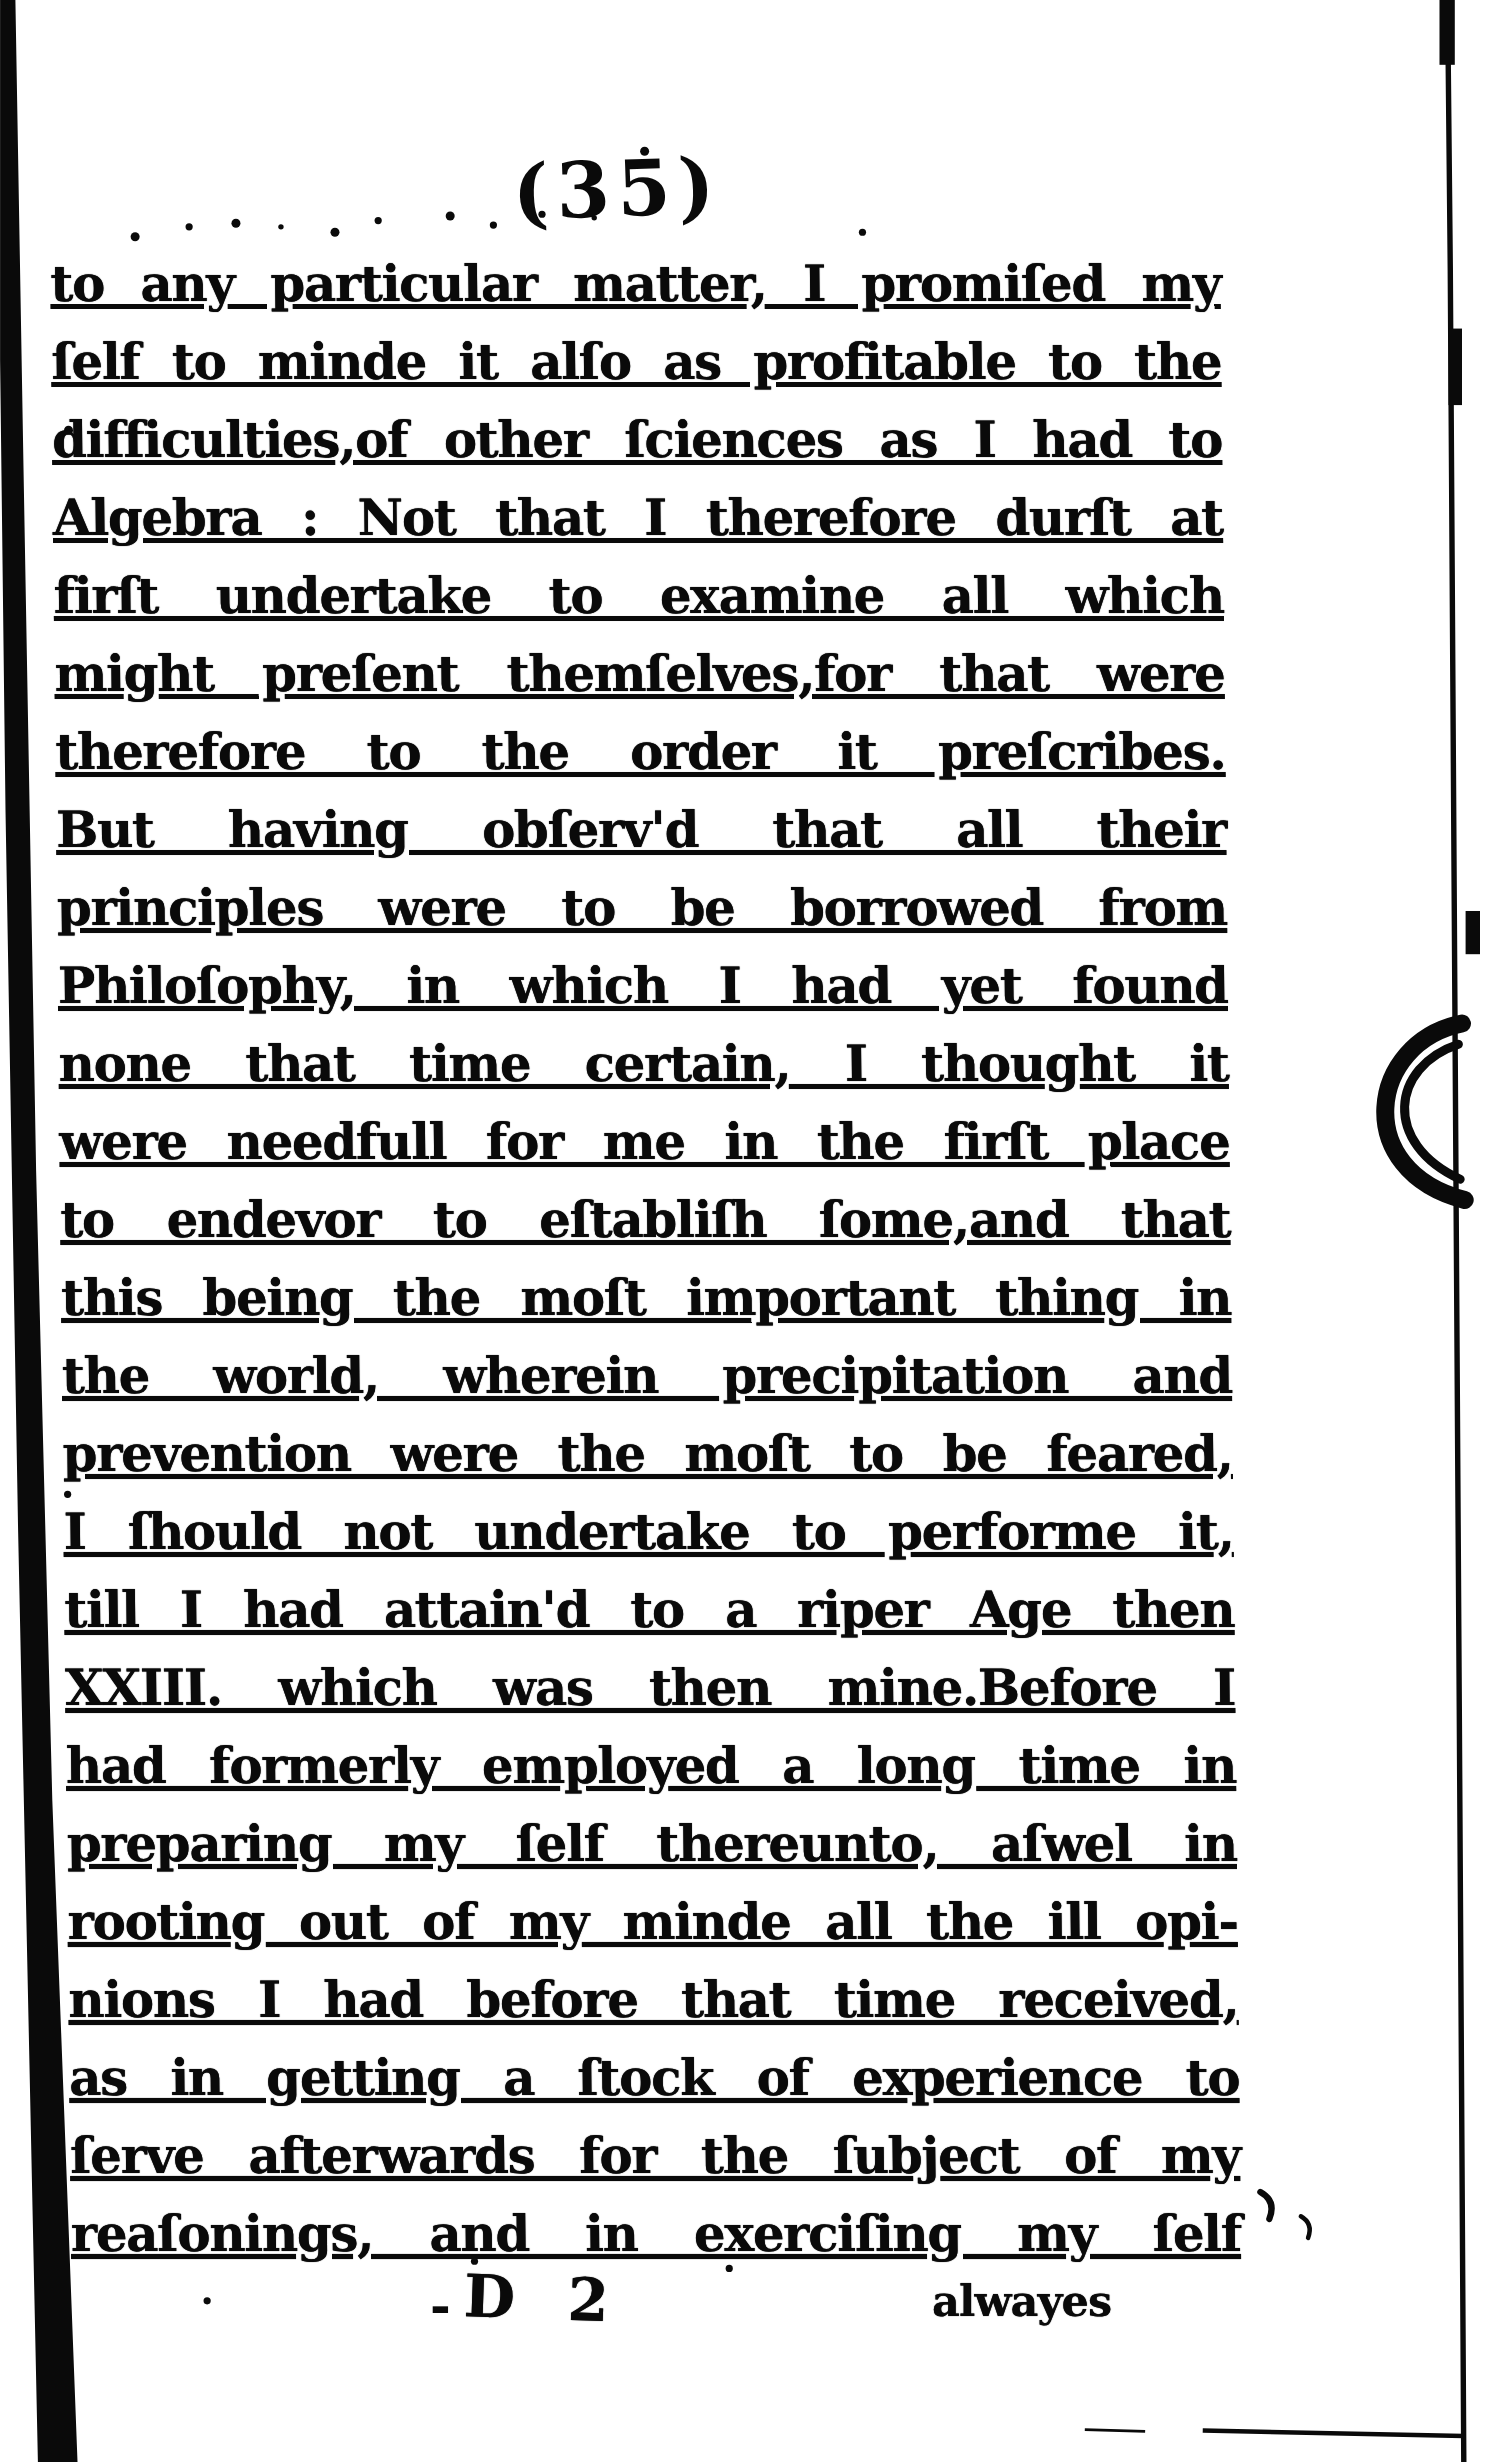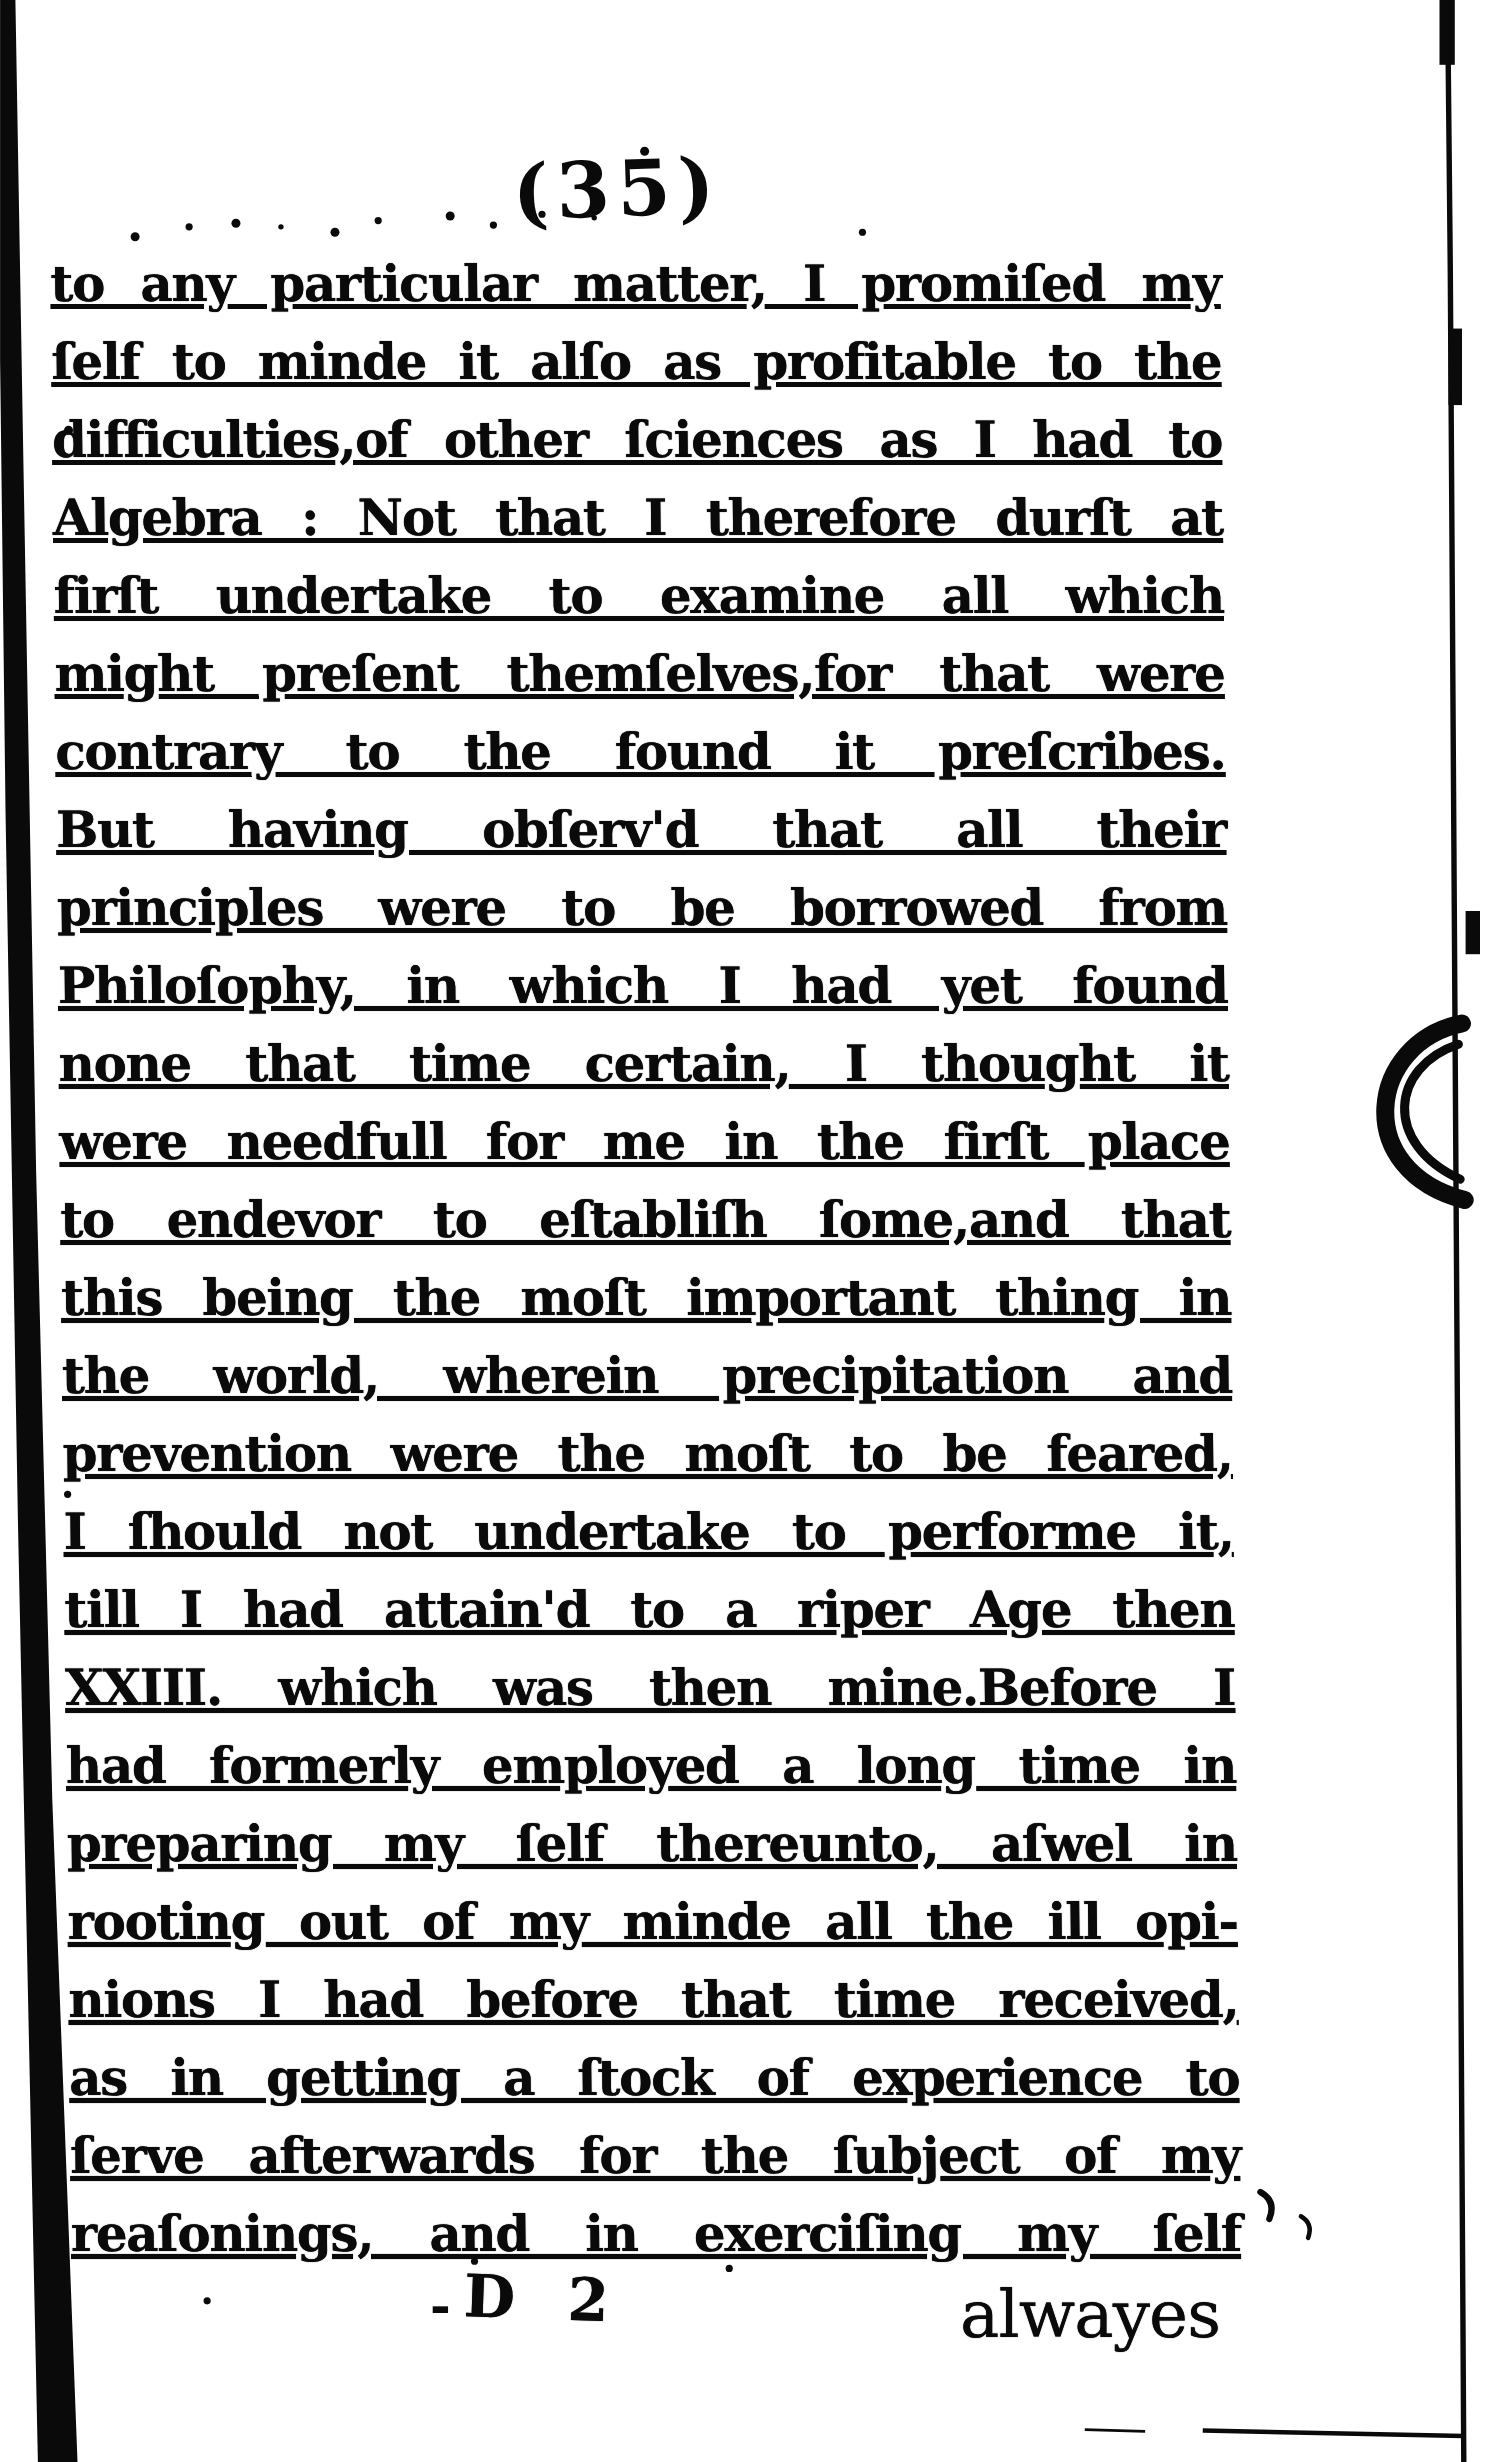--- a/index.html
+++ b/index.html
@@ -43,22 +43,22 @@
     position:absolute;left:430px;top:2276px;
     font-size:50px;font-weight:700;
   }
   .sig-mark{
     position:absolute;left:464px;top:2264px;
     font-size:59px;font-weight:700;letter-spacing:16px;
     transform:rotate(2deg);
     text-shadow:0 0 0.9px #0a0a0a;
   }
   .catchword{
-    position:absolute;left:960px;top:2276px;
-    font-size:66px;font-weight:400;letter-spacing:-0.9px;
+    position:absolute;left:932px;top:2276px;
+    font-size:43px;font-weight:700;letter-spacing:-0.9px;
     text-shadow:0 0 0.9px #0a0a0a;
   }
 </style>
 </head>
 <body>
 
 <div class="scan-page">
 
   <svg class="scan-artifacts" viewBox="0 0 1675 2735" xmlns="http://www.w3.org/2000/svg">
 
@@ -111,21 +111,21 @@
 
   <div class="pagenum">(35)</div>
 
   <div class="textblock">
     <div class="line">to any particular matter, I promiſed my</div>
     <div class="line">ſelf to minde it alſo as profitable to the</div>
     <div class="line">difficulties,of other ſciences as I had to</div>
     <div class="line">Algebra : Not that I therefore durſt at</div>
     <div class="line">firſt undertake to examine all which</div>
     <div class="line">might preſent themſelves,for that were</div>
-    <div class="line">contrary to the found it preſcribes.</div>
+    <div class="line">therefore to the order it preſcribes.</div>
     <div class="line">But having obſerv'd that all their</div>
     <div class="line">principles were to be borrowed from</div>
     <div class="line">Philoſophy, in which I had yet found</div>
     <div class="line">none that time certain, I thought it</div>
     <div class="line">were needfull for me in the firſt place</div>
     <div class="line">to endevor to eſtabliſh ſome,and that</div>
     <div class="line">this being the moſt important thing in</div>
     <div class="line">the world, wherein precipitation and</div>
     <div class="line">prevention were the moſt to be feared,</div>
     <div class="line">I ſhould not undertake to performe it,</div>

